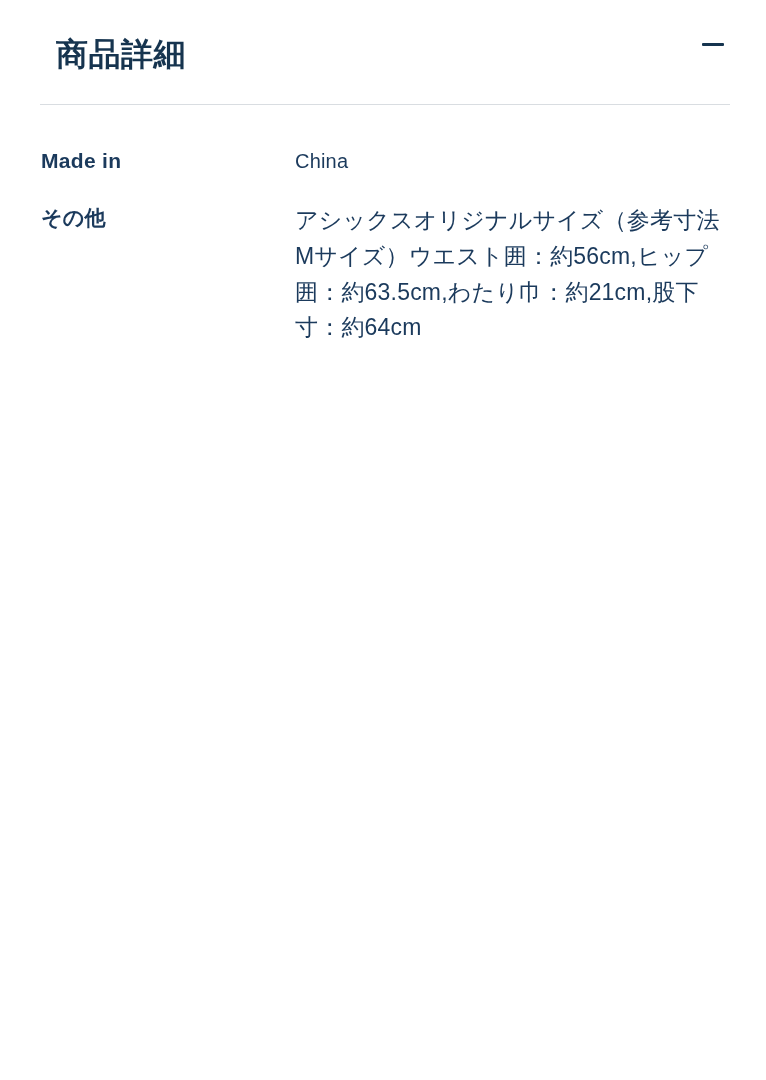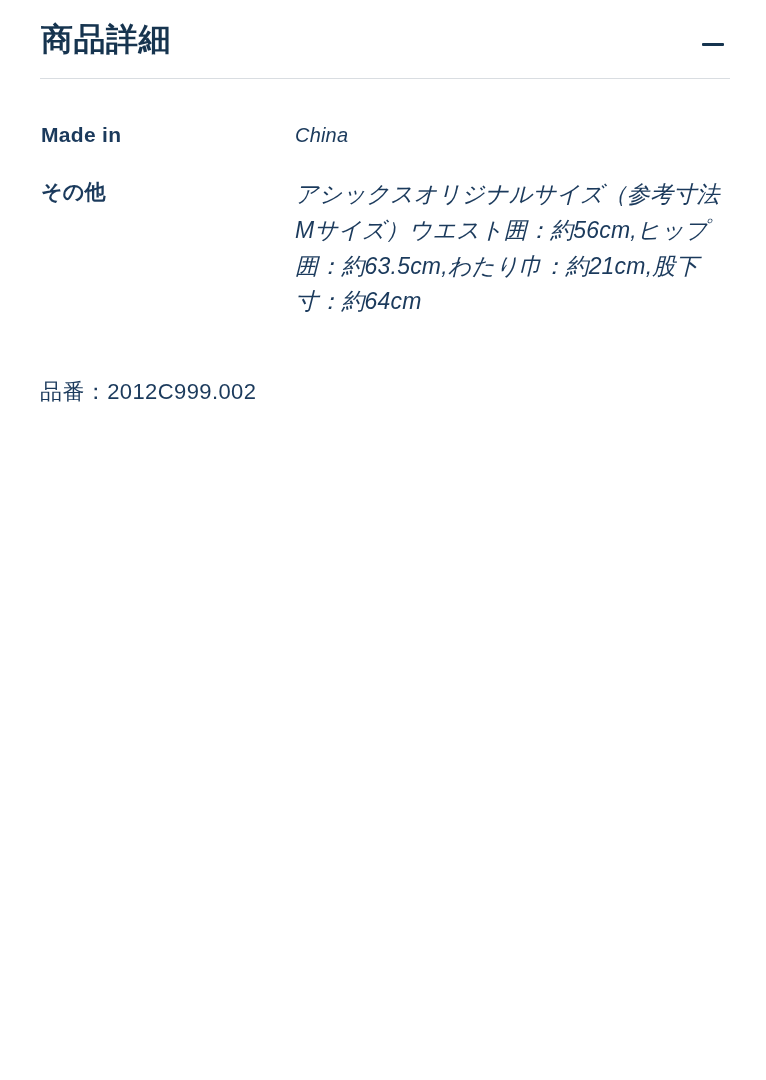--- a/index.html
+++ b/index.html
@@ -29,21 +29,21 @@
     justify-content: space-between;
     padding-top: 4px;
     padding-bottom: 4px;
   }
   .section-title {
     font-size: 32px;
     font-weight: 700;
     letter-spacing: 0.5px;
     line-height: 1.25;
     color: #16344f;
-    margin: 1px;
+    margin: 16px;
   }
   .collapse-toggle {
     width: 34px;
     height: 40px;
     display: flex;
     align-items: center;
     justify-content: center;
     cursor: pointer;
     user-select: none;
     margin-top: 6px;
@@ -93,21 +93,20 @@
     width: 252px;
     font-size: 21px;
     line-height: 1.45;
     letter-spacing: 0.3px;
     font-weight: bold;
   }
   .spec-value {
     font-size: 21px;
     line-height: 1.5;
     letter-spacing: 0.2px;
-    font-style: italic;
   }
   .spec-value.latin {
     font-size: 20px;
   }
   .spec-value.big {
     font-size: 23px;
     line-height: 1.55;
   }
 
   
@@ -138,15 +137,14 @@
         <td class="spec-label">Made in</td>
         <td class="spec-value latin">China</td>
       </tr>
       <tr>
         <td class="spec-label">その他</td>
         <td class="spec-value big">アシックスオリジナルサイズ（参考寸法Mサイズ）ウエスト囲：約56cm,ヒップ囲：約63.5cm,わたり巾：約21cm,股下寸：約64cm</td>
       </tr>
     </tbody>
   </table>
 
-  <div class="product-code">品番：2012C999.002</div>
 
 </div>
 
 </body></html>

